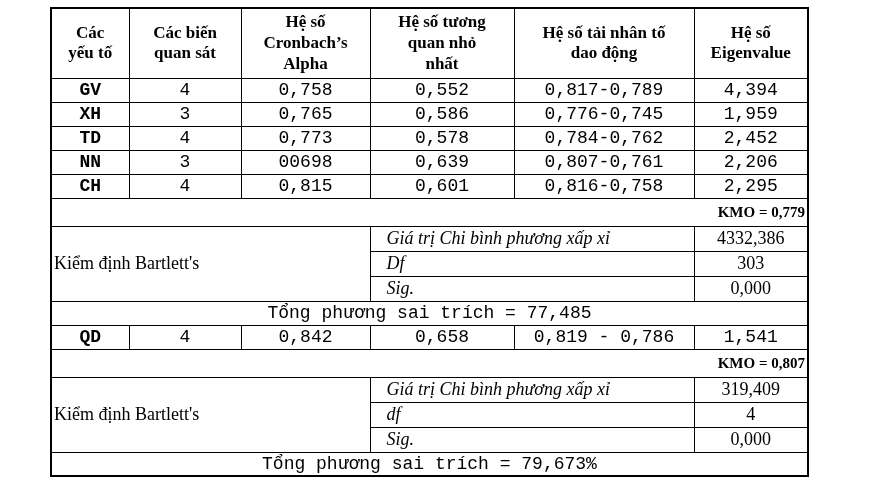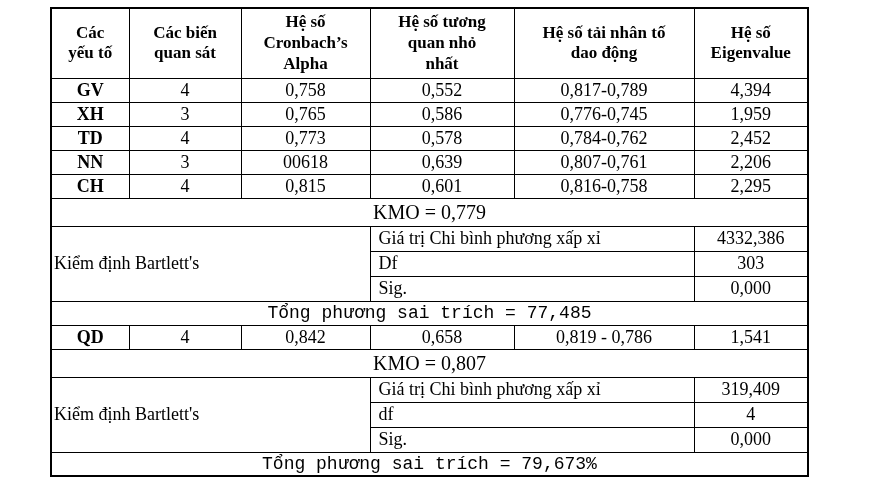--- a/index.html
+++ b/index.html
@@ -38,27 +38,27 @@
     line-height: 1.25;
     overflow: hidden;
   }
   th {
     font-weight: bold;
     font-size: 17px;
     white-space: pre-line;
     line-height: 1.22;
   }
   tr.header-row   { height: 70px; }
-  tr.data-row     { height: 24px; }
+  tr.data-row     { height: 24px; font-family: Liberation Mono, monospace; }
   tr.kmo-row      { height: 28px; }
   tr.bartlett-row { height: 25px; }
   tr.variance-row { height: 24px; font-family: Liberation Mono, monospace; }
   td.factor-cell  { font-weight: bold; }
-  td.kmo-cell     { font-weight: normal; font-size: 20px; }
-  td.stat-label   { text-align: left; padding-left: 8px; }
+  td.kmo-cell     { font-weight: bold; font-size: 15px; text-align: right; }
+  td.stat-label   { text-align: left; padding-left: 16px; font-style: italic; }
   td.bartlett-label { text-align: left; }
 </style>
 </head>
 <body>
 
 <div class="page">
   <table class="stats">
     <colgroup>
       <col style="width:78px">
       <col style="width:112px">
@@ -106,21 +106,21 @@
       <td class="factor-cell">TD</td>
       <td>4</td>
       <td>0,773</td>
       <td>0,578</td>
       <td>0,784-0,762</td>
       <td>2,452</td>
     </tr>
     <tr class="data-row">
       <td class="factor-cell">NN</td>
       <td>3</td>
-      <td>00618</td>
+      <td>00698</td>
       <td>0,639</td>
       <td>0,807-0,761</td>
       <td>2,206</td>
     </tr>
     <tr class="data-row">
       <td class="factor-cell">CH</td>
       <td>4</td>
       <td>0,815</td>
       <td>0,601</td>
       <td>0,816-0,758</td>

